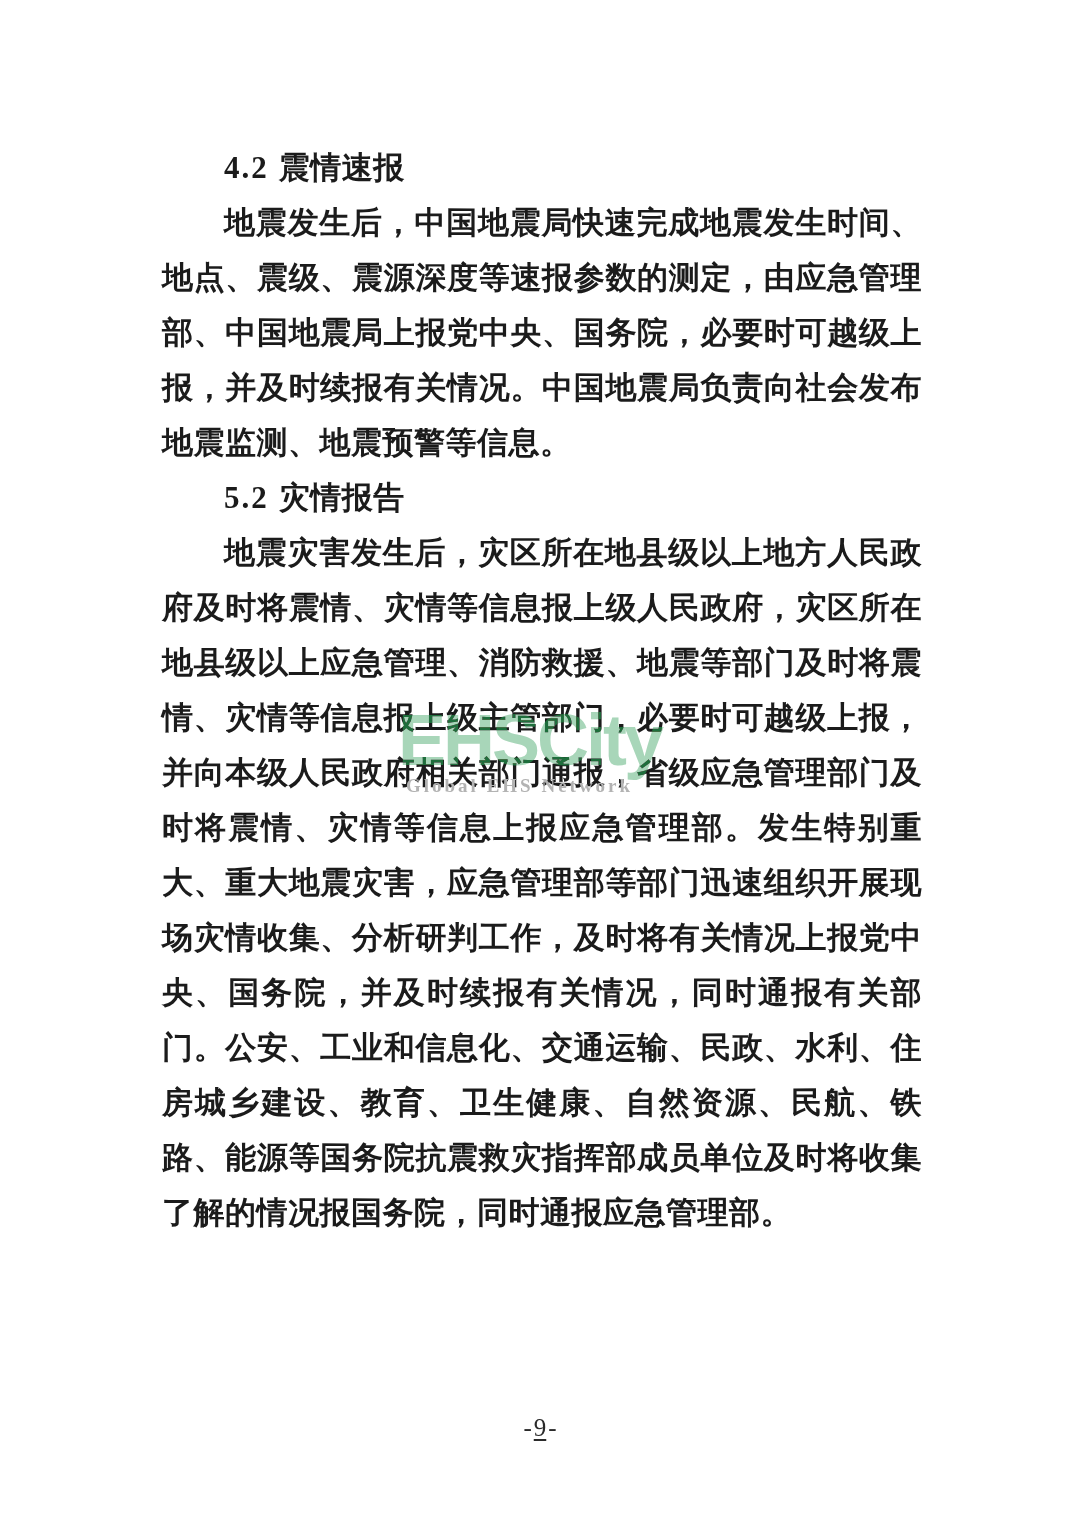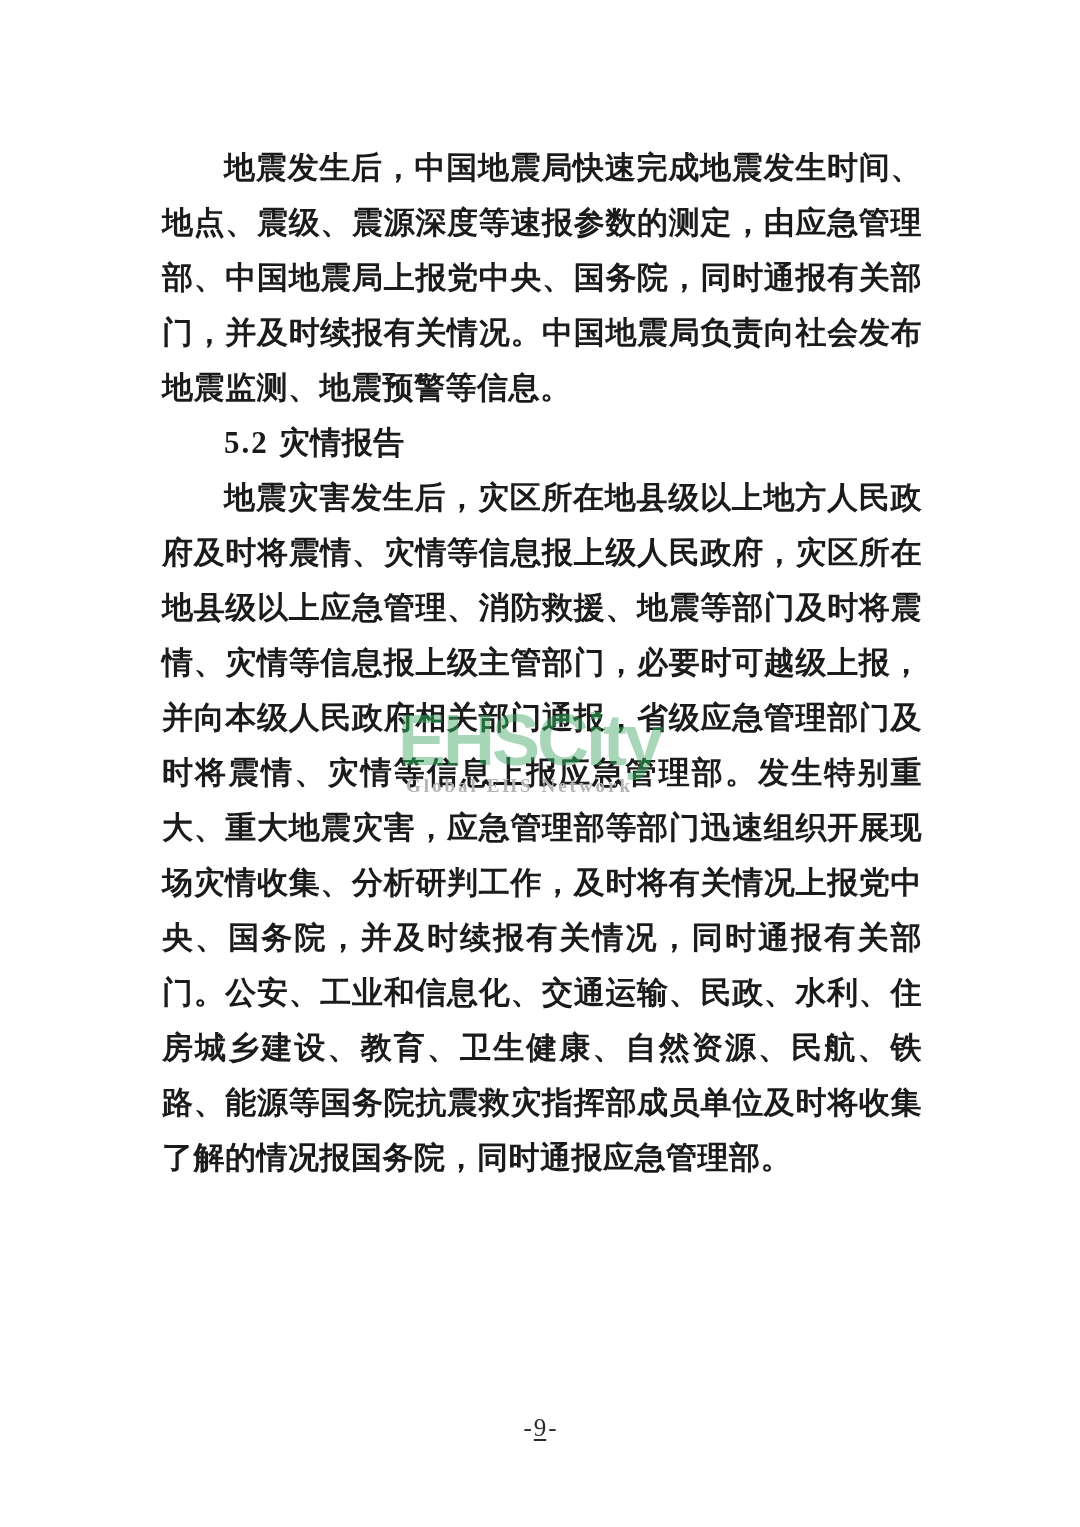--- a/index.html
+++ b/index.html
@@ -91,21 +91,22 @@
 <body>
 
 <div class="page">
 
   <div class="wm wm-under">
     <span class="wm-title">EHSCity</span>
     <span class="wm-subtitle">Global EHS Network</span>
   </div>
 
   <div class="content" id="doc-content">
-      <p class="paragraph">地震发生后，中国地震局快速完成地震发生时间、地点、震级、震源深度等速报参数的测定，由应急管理部、中国地震局上报党中央、国务院，同时通报有关部门，并及时续报有关情况。中国地震局负责向社会发布地震监测、地震预警等信息。</p>
+      <p class="heading"><span class="h-num">4.2</span>震情速报</p>
+      <p class="paragraph">地震发生后，中国地震局快速完成地震发生时间、地点、震级、震源深度等速报参数的测定，由应急管理部、中国地震局上报党中央、国务院，必要时可越级上报，并及时续报有关情况。中国地震局负责向社会发布地震监测、地震预警等信息。</p>
       <p class="heading"><span class="h-num">5.2</span>灾情报告</p>
       <p class="paragraph">地震灾害发生后，灾区所在地县级以上地方人民政府及时将震情、灾情等信息报上级人民政府，灾区所在地县级以上应急管理、消防救援、地震等部门及时将震情、灾情等信息报上级主管部门，必要时可越级上报，并向本级人民政府相关部门通报，省级应急管理部门及时将震情、灾情等信息上报应急管理部。发生特别重大、重大地震灾害，应急管理部等部门迅速组织开展现场灾情收集、分析研判工作，及时将有关情况上报党中央、国务院，并及时续报有关情况，同时通报有关部门。公安、工业和信息化、交通运输、民政、水利、住房城乡建设、教育、卫生健康、自然资源、民航、铁路、能源等国务院抗震救灾指挥部成员单位及时将收集了解的情况报国务院，同时通报应急管理部。</p>
     </div>
 
   <div class="wm wm-over" aria-hidden="true">
     <span class="wm-title">EHSCity</span>
     <span class="wm-subtitle">Global EHS Network</span>
   </div>
 
   <div class="footer"><span>-</span><span class="num">9</span><span>-</span></div>

